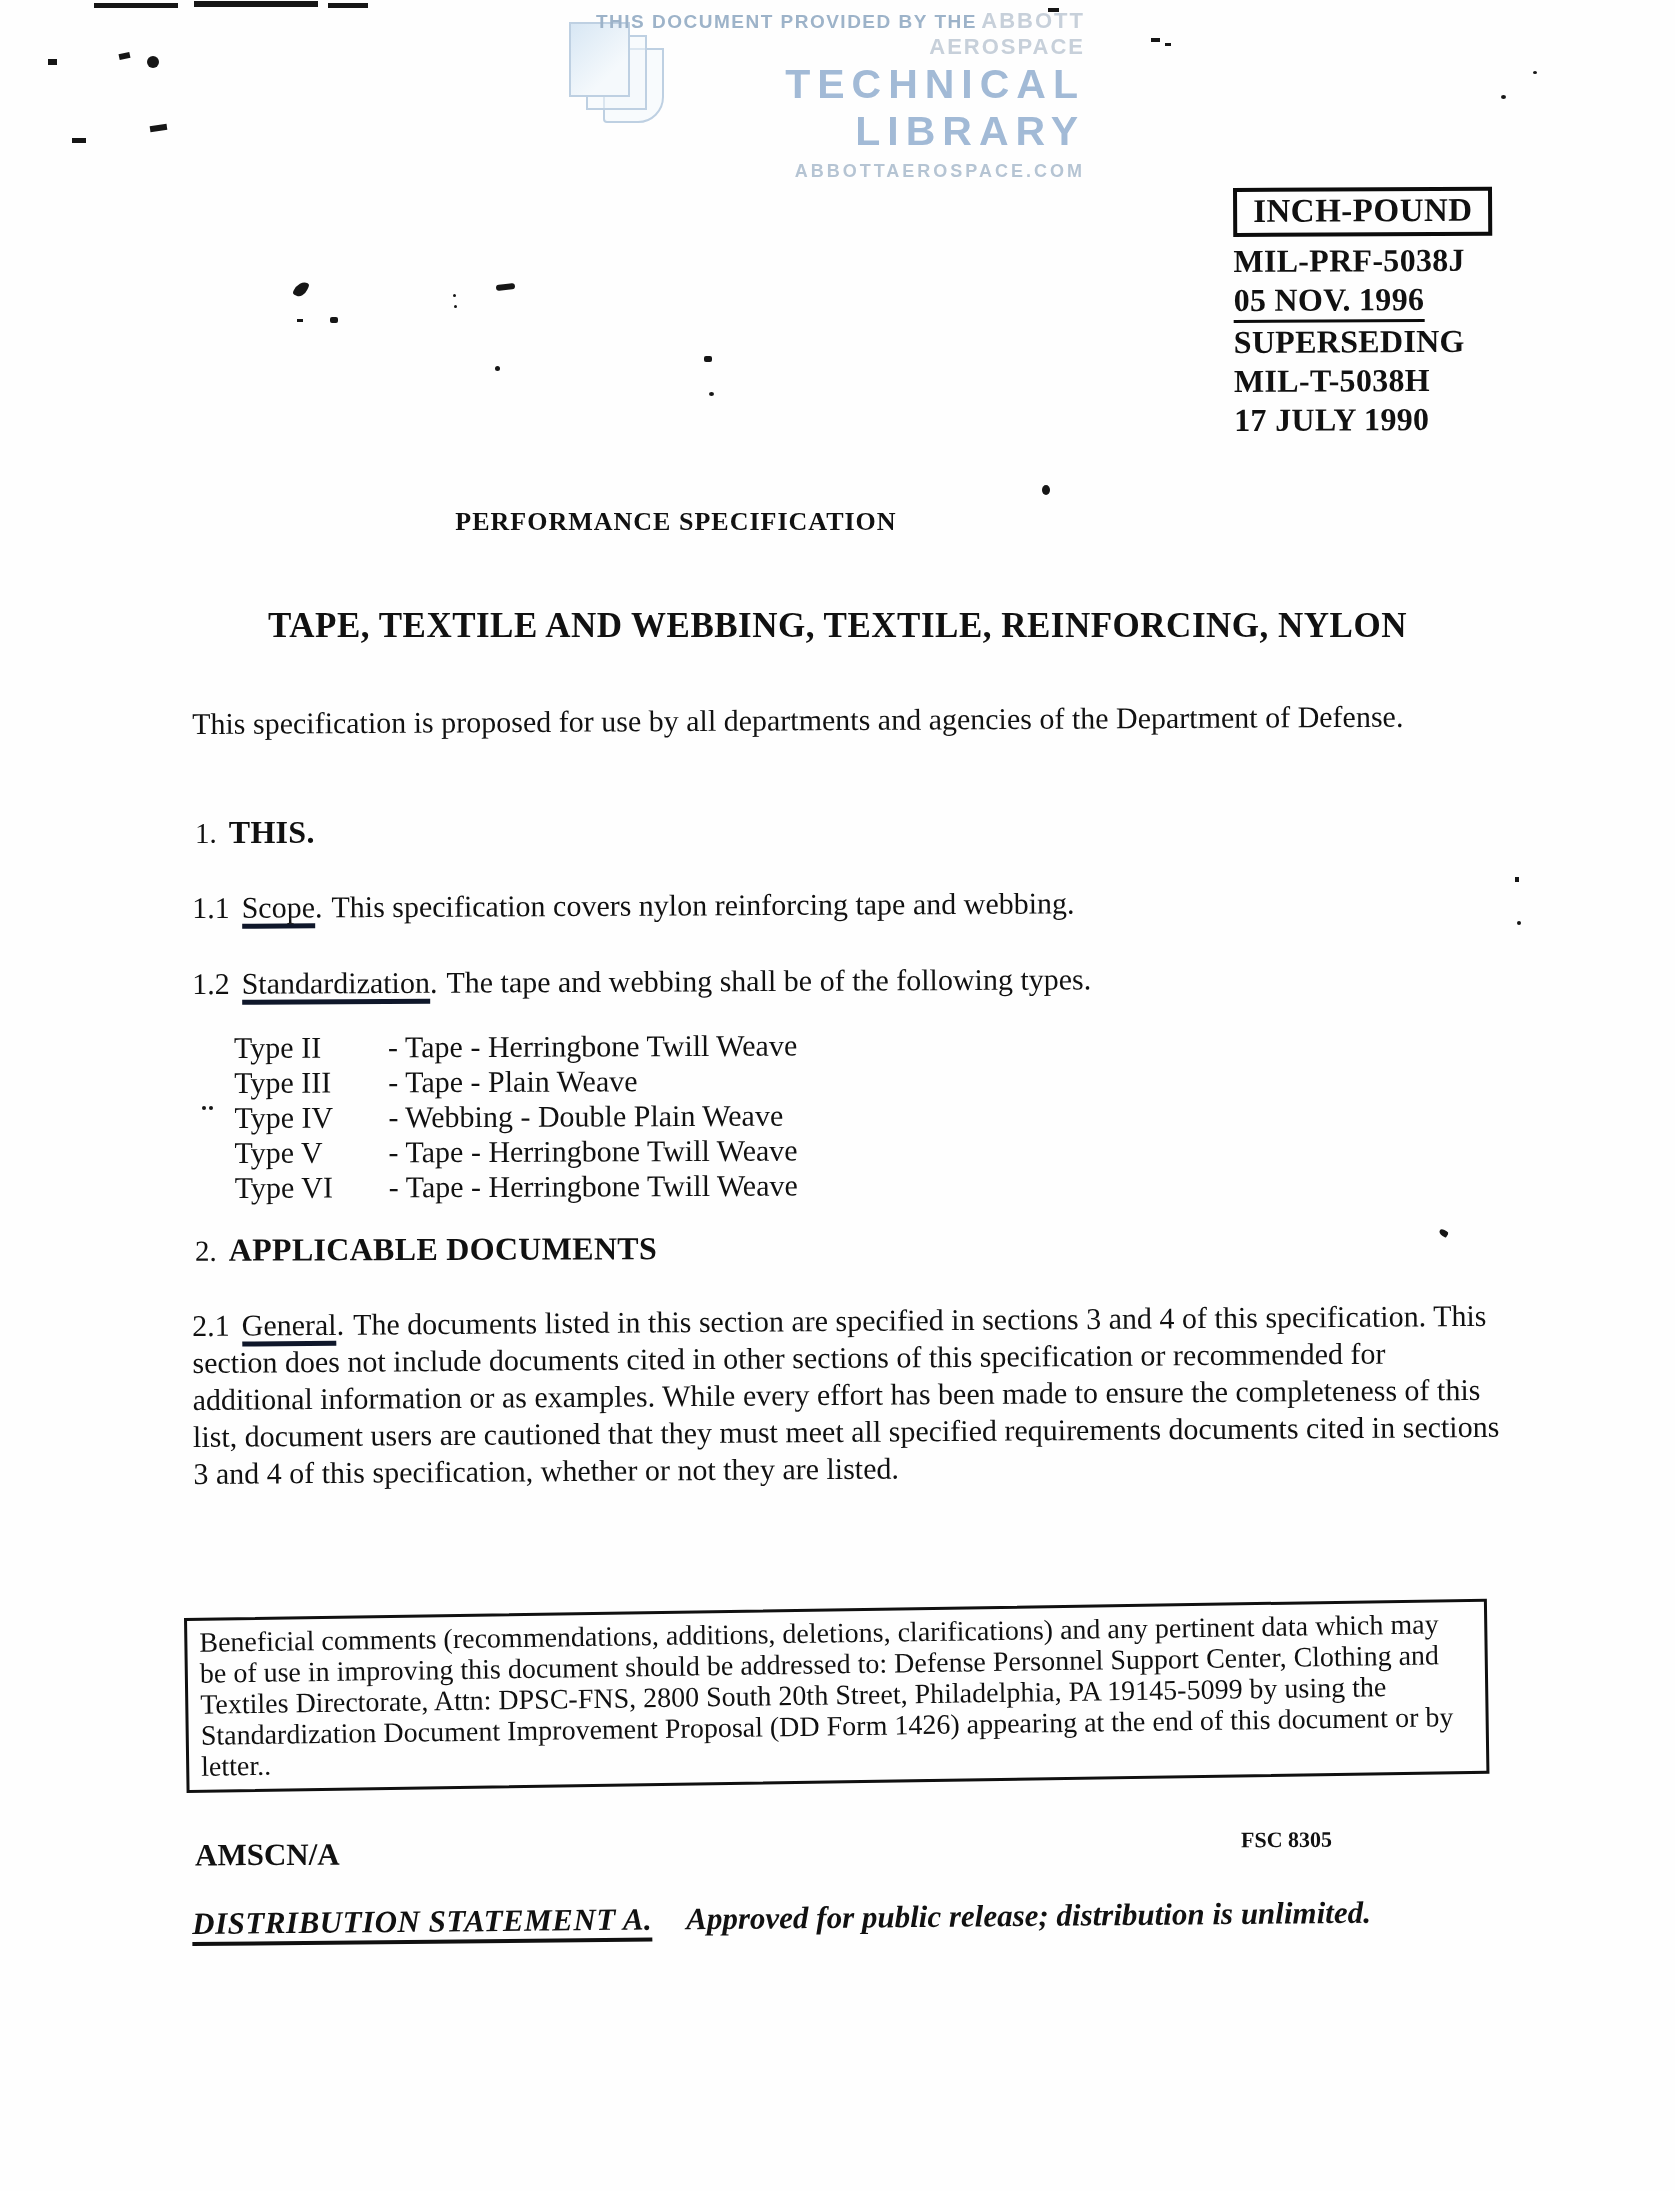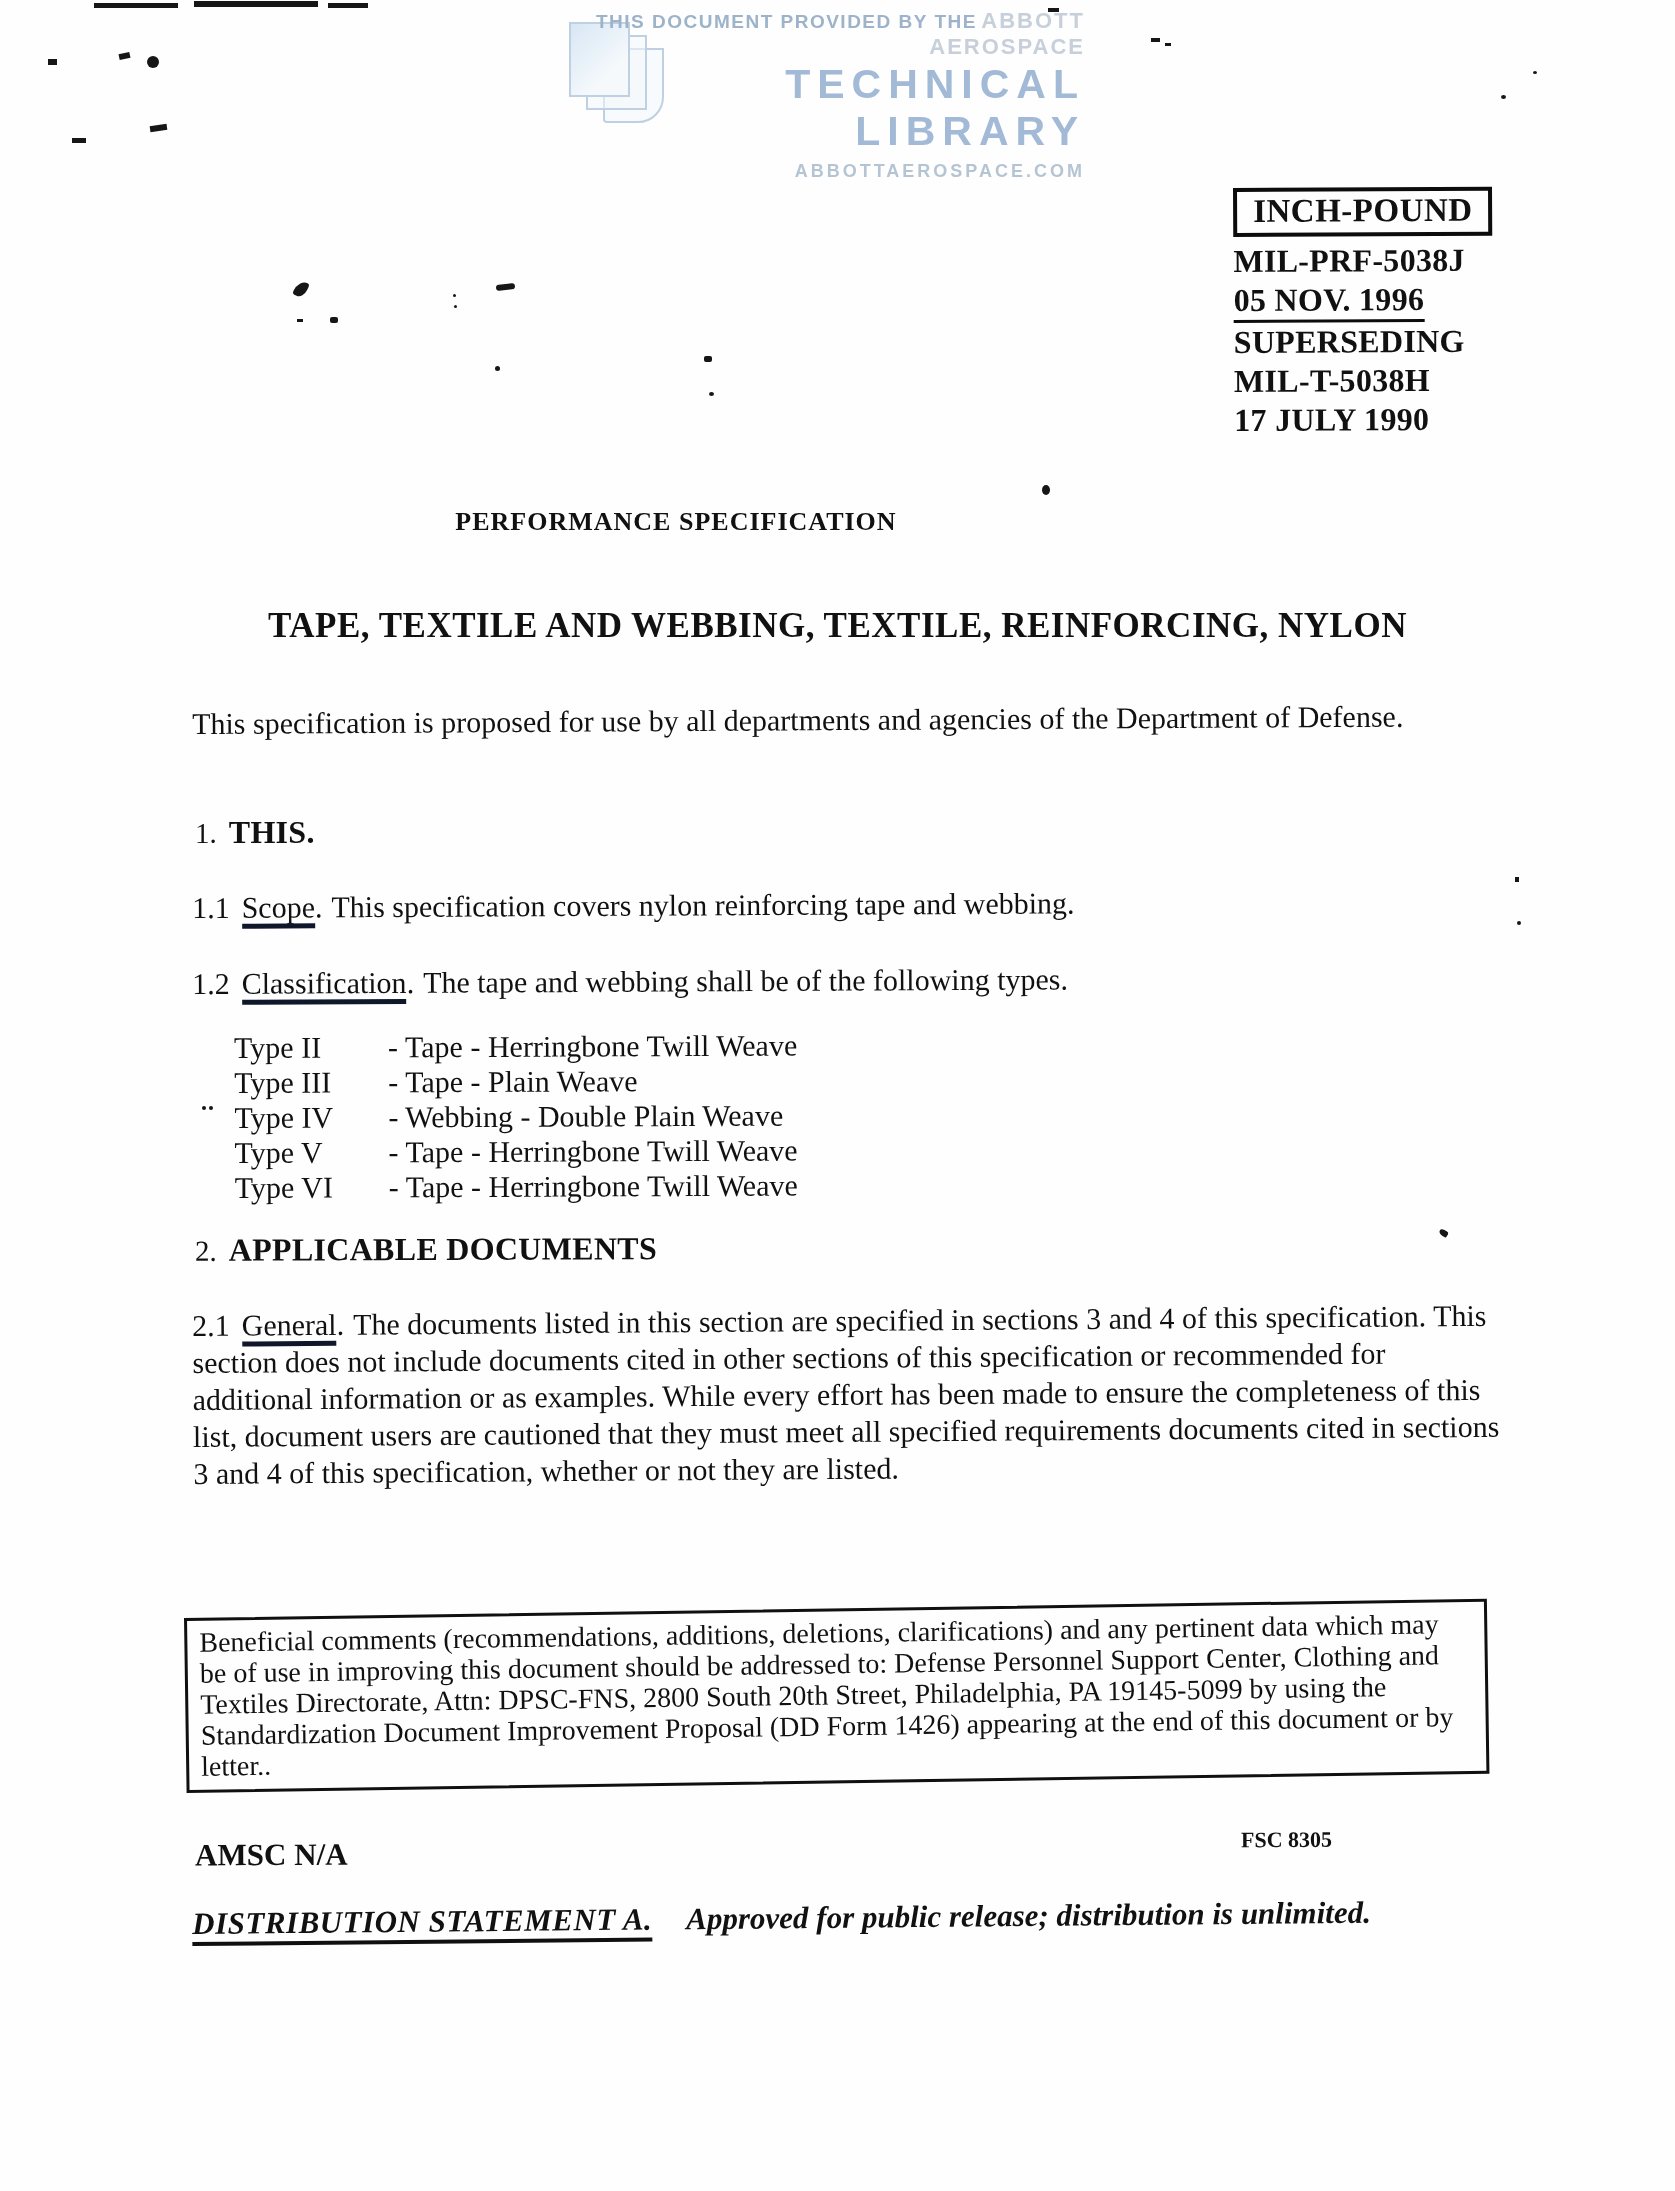--- a/index.html
+++ b/index.html
@@ -60,21 +60,21 @@
   .typerow { white-space:nowrap; }
   .typerow .t-label { display:inline-block; width:154px; }
   
   .cbox { position:absolute; left:184px; top:1618px; width:1303px;
           border:3px solid #101010; padding:6px 14px 8px 12px;
           font-size:28px; line-height:31px;
           transform:rotate(-0.85deg); transform-origin:left top; }
   
   .amsc { position:absolute; left:195px; top:1837px; font-size:31px; font-weight:bold;
           transform:rotate(-0.3deg); }
-  .amsc .gap { margin-left:8px; }
+  .amsc .gap { margin-left:0; }
   .fsc { position:absolute; left:1241px; top:1827px; font-size:22px; font-weight:bold;
          transform:rotate(-0.3deg); }
   .dist { position:absolute; left:192px; top:1906px; font-size:31px; font-weight:bold;
           font-style:italic; transform:rotate(-0.55deg); transform-origin:left top;
           white-space:nowrap; }
   .dist .d-label { border-bottom:4px solid #101010; padding-bottom:1px; letter-spacing:0.5px; }
   .dist .d-text { margin-left:34px; }
 </style>
 </head>
 <body>
@@ -142,21 +142,21 @@
 
   <div class="sec-head scope-head">
     <span class="num">1.</span><span class="ttl">THIS.</span>
   </div>
 
   <p class="item item-11 body-text">
     <span>1.1</span><span class="lbl-u after-num">Scope</span><span>.</span><span class="after-sep">This specification covers nylon reinforcing tape and webbing.</span>
   </p>
 
   <p class="item item-12 body-text">
-    <span>1.2</span><span class="lbl-u after-num">Classification</span><span>.</span><span class="after-sep">The tape and webbing shall be of the following types.</span>
+    <span>1.2</span><span class="lbl-u after-num">Standardization</span><span>.</span><span class="after-sep">The tape and webbing shall be of the following types.</span>
   </p>
 
   <div class="typelist">
     <div class="typerow">
       <span class="t-label">Type II</span><span>- Tape - Herringbone Twill Weave</span>
     </div>
     <div class="typerow">
       <span class="t-label">Type III</span><span>- Tape - Plain Weave</span>
     </div>
     <div class="typerow">

